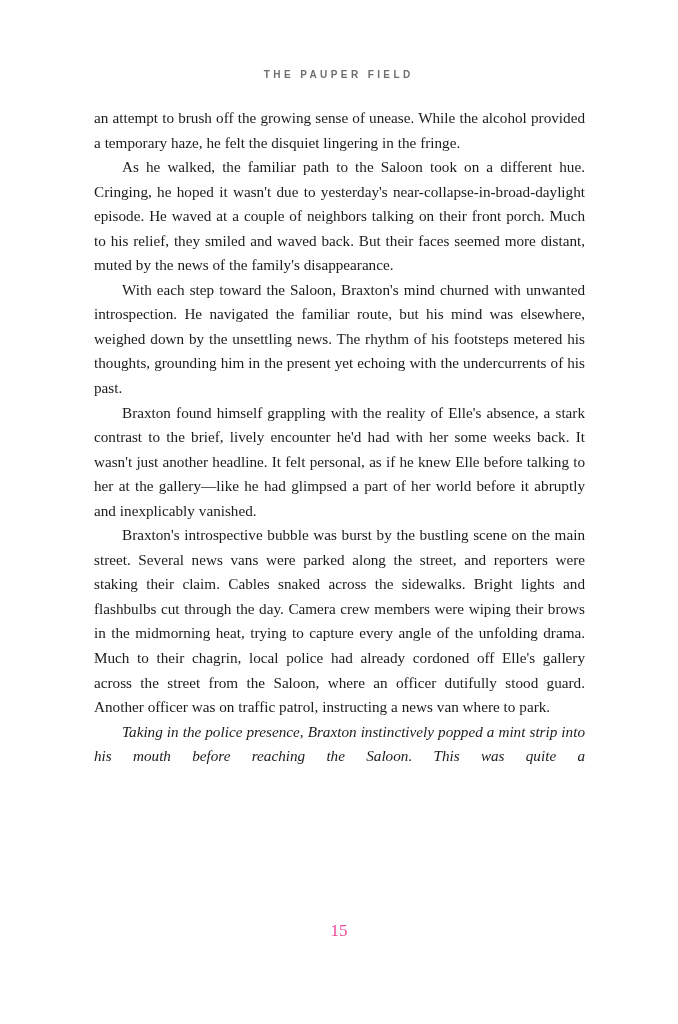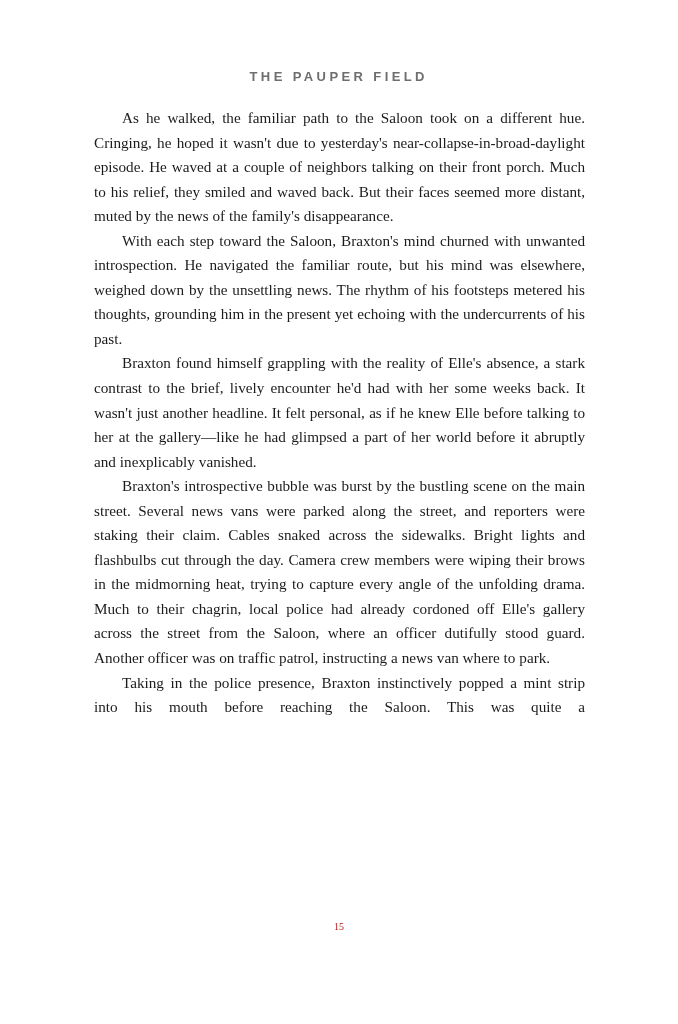--- a/index.html
+++ b/index.html
@@ -23,21 +23,21 @@
   }
 
   
   .running-header {
     position: absolute;
     top: 69px;
     left: 0;
     width: 674px;
     text-align: center;
     font-family: "Liberation Sans", "DejaVu Sans", sans-serif;
-    font-size: 13px;
+    font-size: 10px;
     font-weight: bold;
     letter-spacing: 3.4px;
     color: #6e6e6e;
     text-indent: 3.4px;
     white-space: nowrap;
   }
 
   
   .text-block {
     position: absolute;
@@ -57,41 +57,43 @@
     hyphens: manual;
     -webkit-hyphens: manual;
     word-spacing: 0.1px;
   }
   .para.continued {
     text-indent: 0;
   }
   
   .para.cut-off {
     text-align-last: justify;
+    font-style: italic;
   }
 
   
   .folio {
     position: absolute;
     top: 921px;
     left: 0;
     width: 678px;
     text-align: center;
-    font-size: 10px;
-    color: #b91c1c;
+    font-size: 17px;
+    color: #ec4899;
   }
 </style>
 </head>
 <body>
 
 <div class="page">
 
   <div class="running-header">THE PAUPER FIELD</div>
 
   <div class="text-block">
+    <p class="para continued">an attempt to brush off the growing sense of unease. While the alcohol provided a temporary haze, he felt the disquiet lingering in the fringe.</p>
     <p class="para">As he walked, the familiar path to the Saloon took on a different hue. Cringing, he hoped it wasn't due to yesterday's near-collapse-in-broad-daylight episode. He waved at a couple of neighbors talking on their front porch. Much to his relief, they smiled and waved back. But their faces seemed more distant, muted by the news of the family's disappearance.</p>
     <p class="para">With each step toward the Saloon, Braxton's mind churned with unwanted introspection. He navigated the familiar route, but his mind was elsewhere, weighed down by the unsettling news. The rhythm of his footsteps metered his thoughts, grounding him in the present yet echoing with the undercurrents of his past.</p>
     <p class="para">Braxton found himself grappling with the reality of Elle's absence, a stark contrast to the brief, lively encounter he'd had with her some weeks back. It wasn't just another headline. It felt personal, as if he knew Elle before talking to her at the gallery—like he had glimpsed a part of her world before it abruptly and inexplicably vanished.</p>
     <p class="para">Braxton's introspective bubble was burst by the bustling scene on the main street. Several news vans were parked along the street, and reporters were staking their claim. Cables snaked across the sidewalks. Bright lights and flashbulbs cut through the day. Camera crew members were wiping their brows in the midmorning heat, trying to capture every angle of the unfolding drama. Much to their chagrin, local police had already cordoned off Elle's gallery across the street from the Saloon, where an officer dutifully stood guard. Another officer was on traffic patrol, instructing a news van where to park.</p>
     <p class="para cut-off">Taking in the police presence, Braxton instinctively popped a mint strip into his mouth before reaching the Saloon. This was quite a</p>
   </div>
 
   <div class="folio">15</div>
 
 </div>

